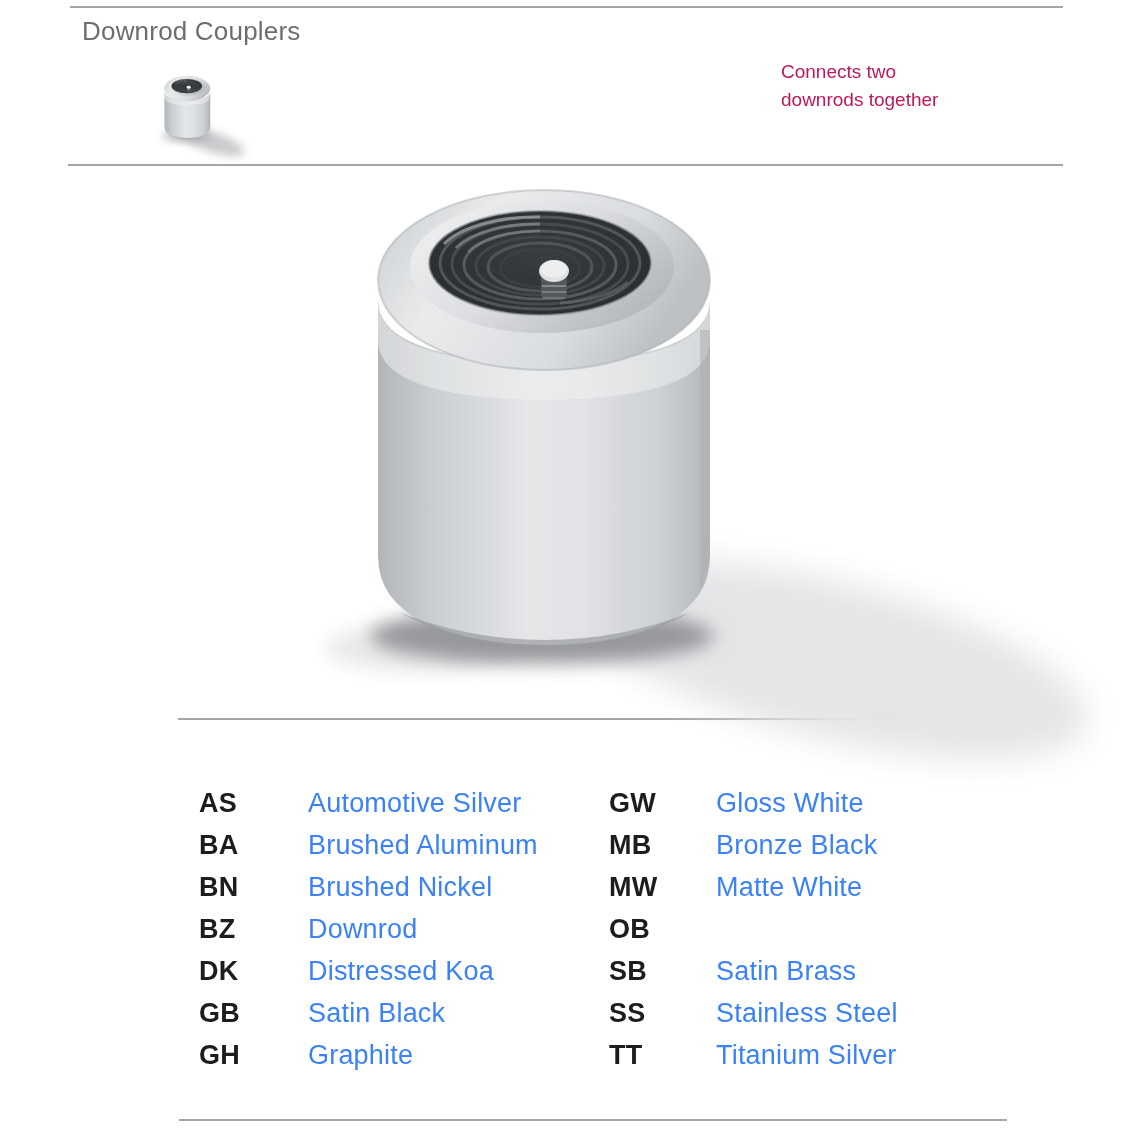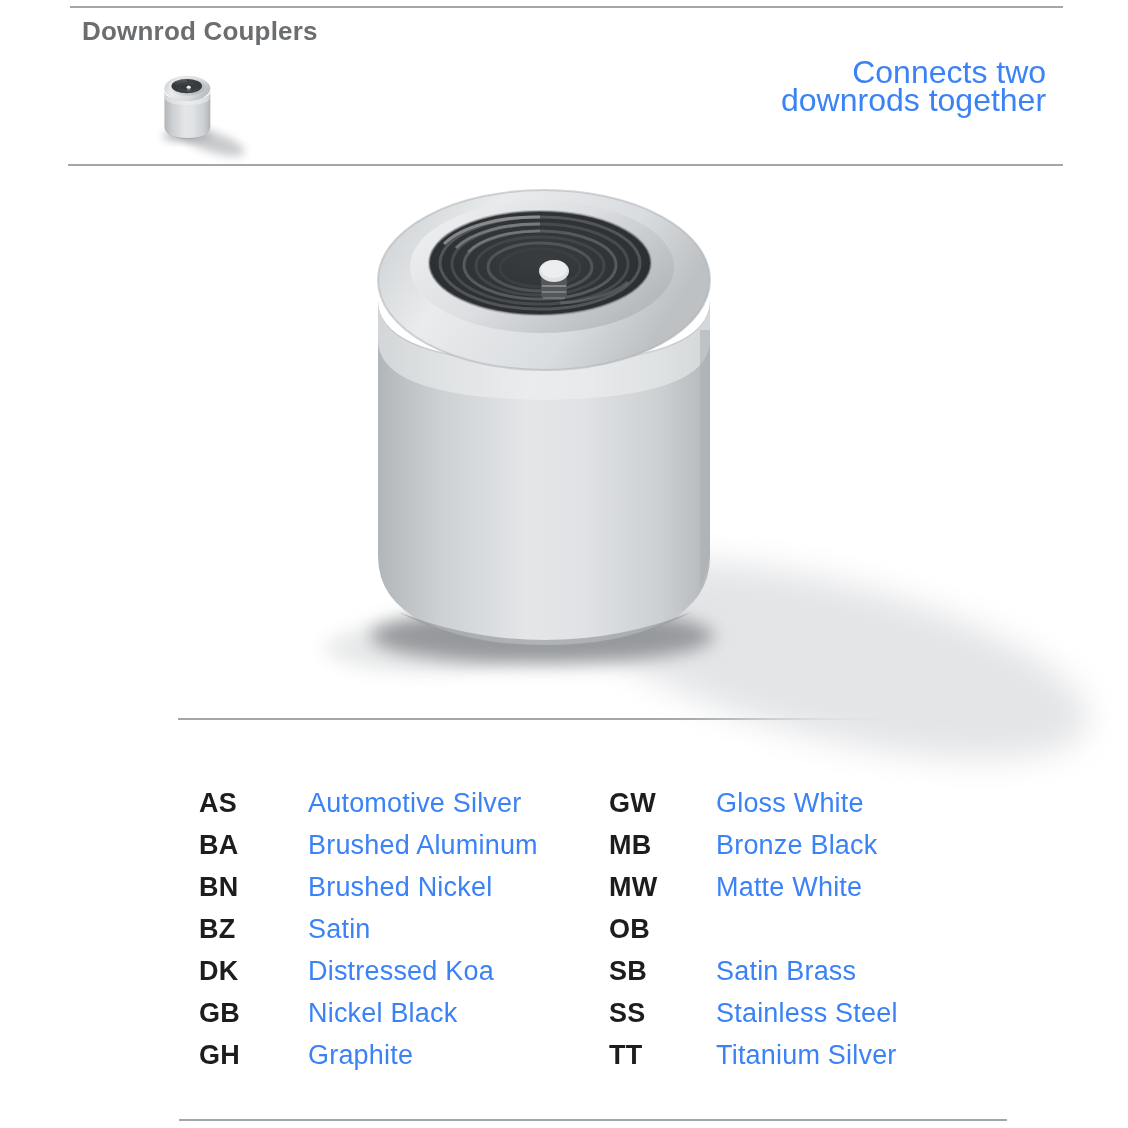--- a/index.html
+++ b/index.html
@@ -4,25 +4,25 @@
 <style>
   html,body{margin:0;padding:0;}
   body{
     width:1128px;height:1128px;position:relative;overflow:hidden;
     background:#ffffff;
     font-family:"Liberation Sans", sans-serif;
   }
   .rule{position:absolute;height:2px;background:#a3a7a9;}
   .page-title{
     position:absolute;left:82px;top:16px;
-    font-size:26px;color:#6b6e71;letter-spacing:0.2px;font-weight:bold;
+    font-size:26px;color:#6b6e71;letter-spacing:0.2px;
   }
   .desc{
     position:absolute;left:781px;top:58px;
-    font-size:32px;line-height:28px;color:#3b82f6;text-align:right;
+    font-size:19px;line-height:28px;color:#be185d;
   }
   .finish-col{position:absolute;top:788px;}
   .finish-col.left{left:199px;}
   .finish-col.right{left:609px;}
   .finish-row{display:flex;height:42px;}
   .finish-code{
     display:inline-block;font-weight:700;font-size:27px;color:#1d1d1d;
     letter-spacing:0.3px;
   }
   .finish-col.left .finish-code{width:109px;}
@@ -145,29 +145,29 @@
   <div class="finish-row">
     <span class="finish-code">BA</span>
     <span class="finish-name">Brushed Aluminum</span>
   </div>
   <div class="finish-row">
     <span class="finish-code">BN</span>
     <span class="finish-name">Brushed Nickel</span>
   </div>
   <div class="finish-row">
     <span class="finish-code">BZ</span>
-    <span class="finish-name">Satin</span>
+    <span class="finish-name">Downrod</span>
   </div>
   <div class="finish-row">
     <span class="finish-code">DK</span>
     <span class="finish-name">Distressed Koa</span>
   </div>
   <div class="finish-row">
     <span class="finish-code">GB</span>
-    <span class="finish-name">Nickel Black</span>
+    <span class="finish-name">Satin Black</span>
   </div>
   <div class="finish-row">
     <span class="finish-code">GH</span>
     <span class="finish-name">Graphite</span>
   </div>
 </div>
 
 <div class="finish-col right">
   <div class="finish-row">
     <span class="finish-code">GW</span>

